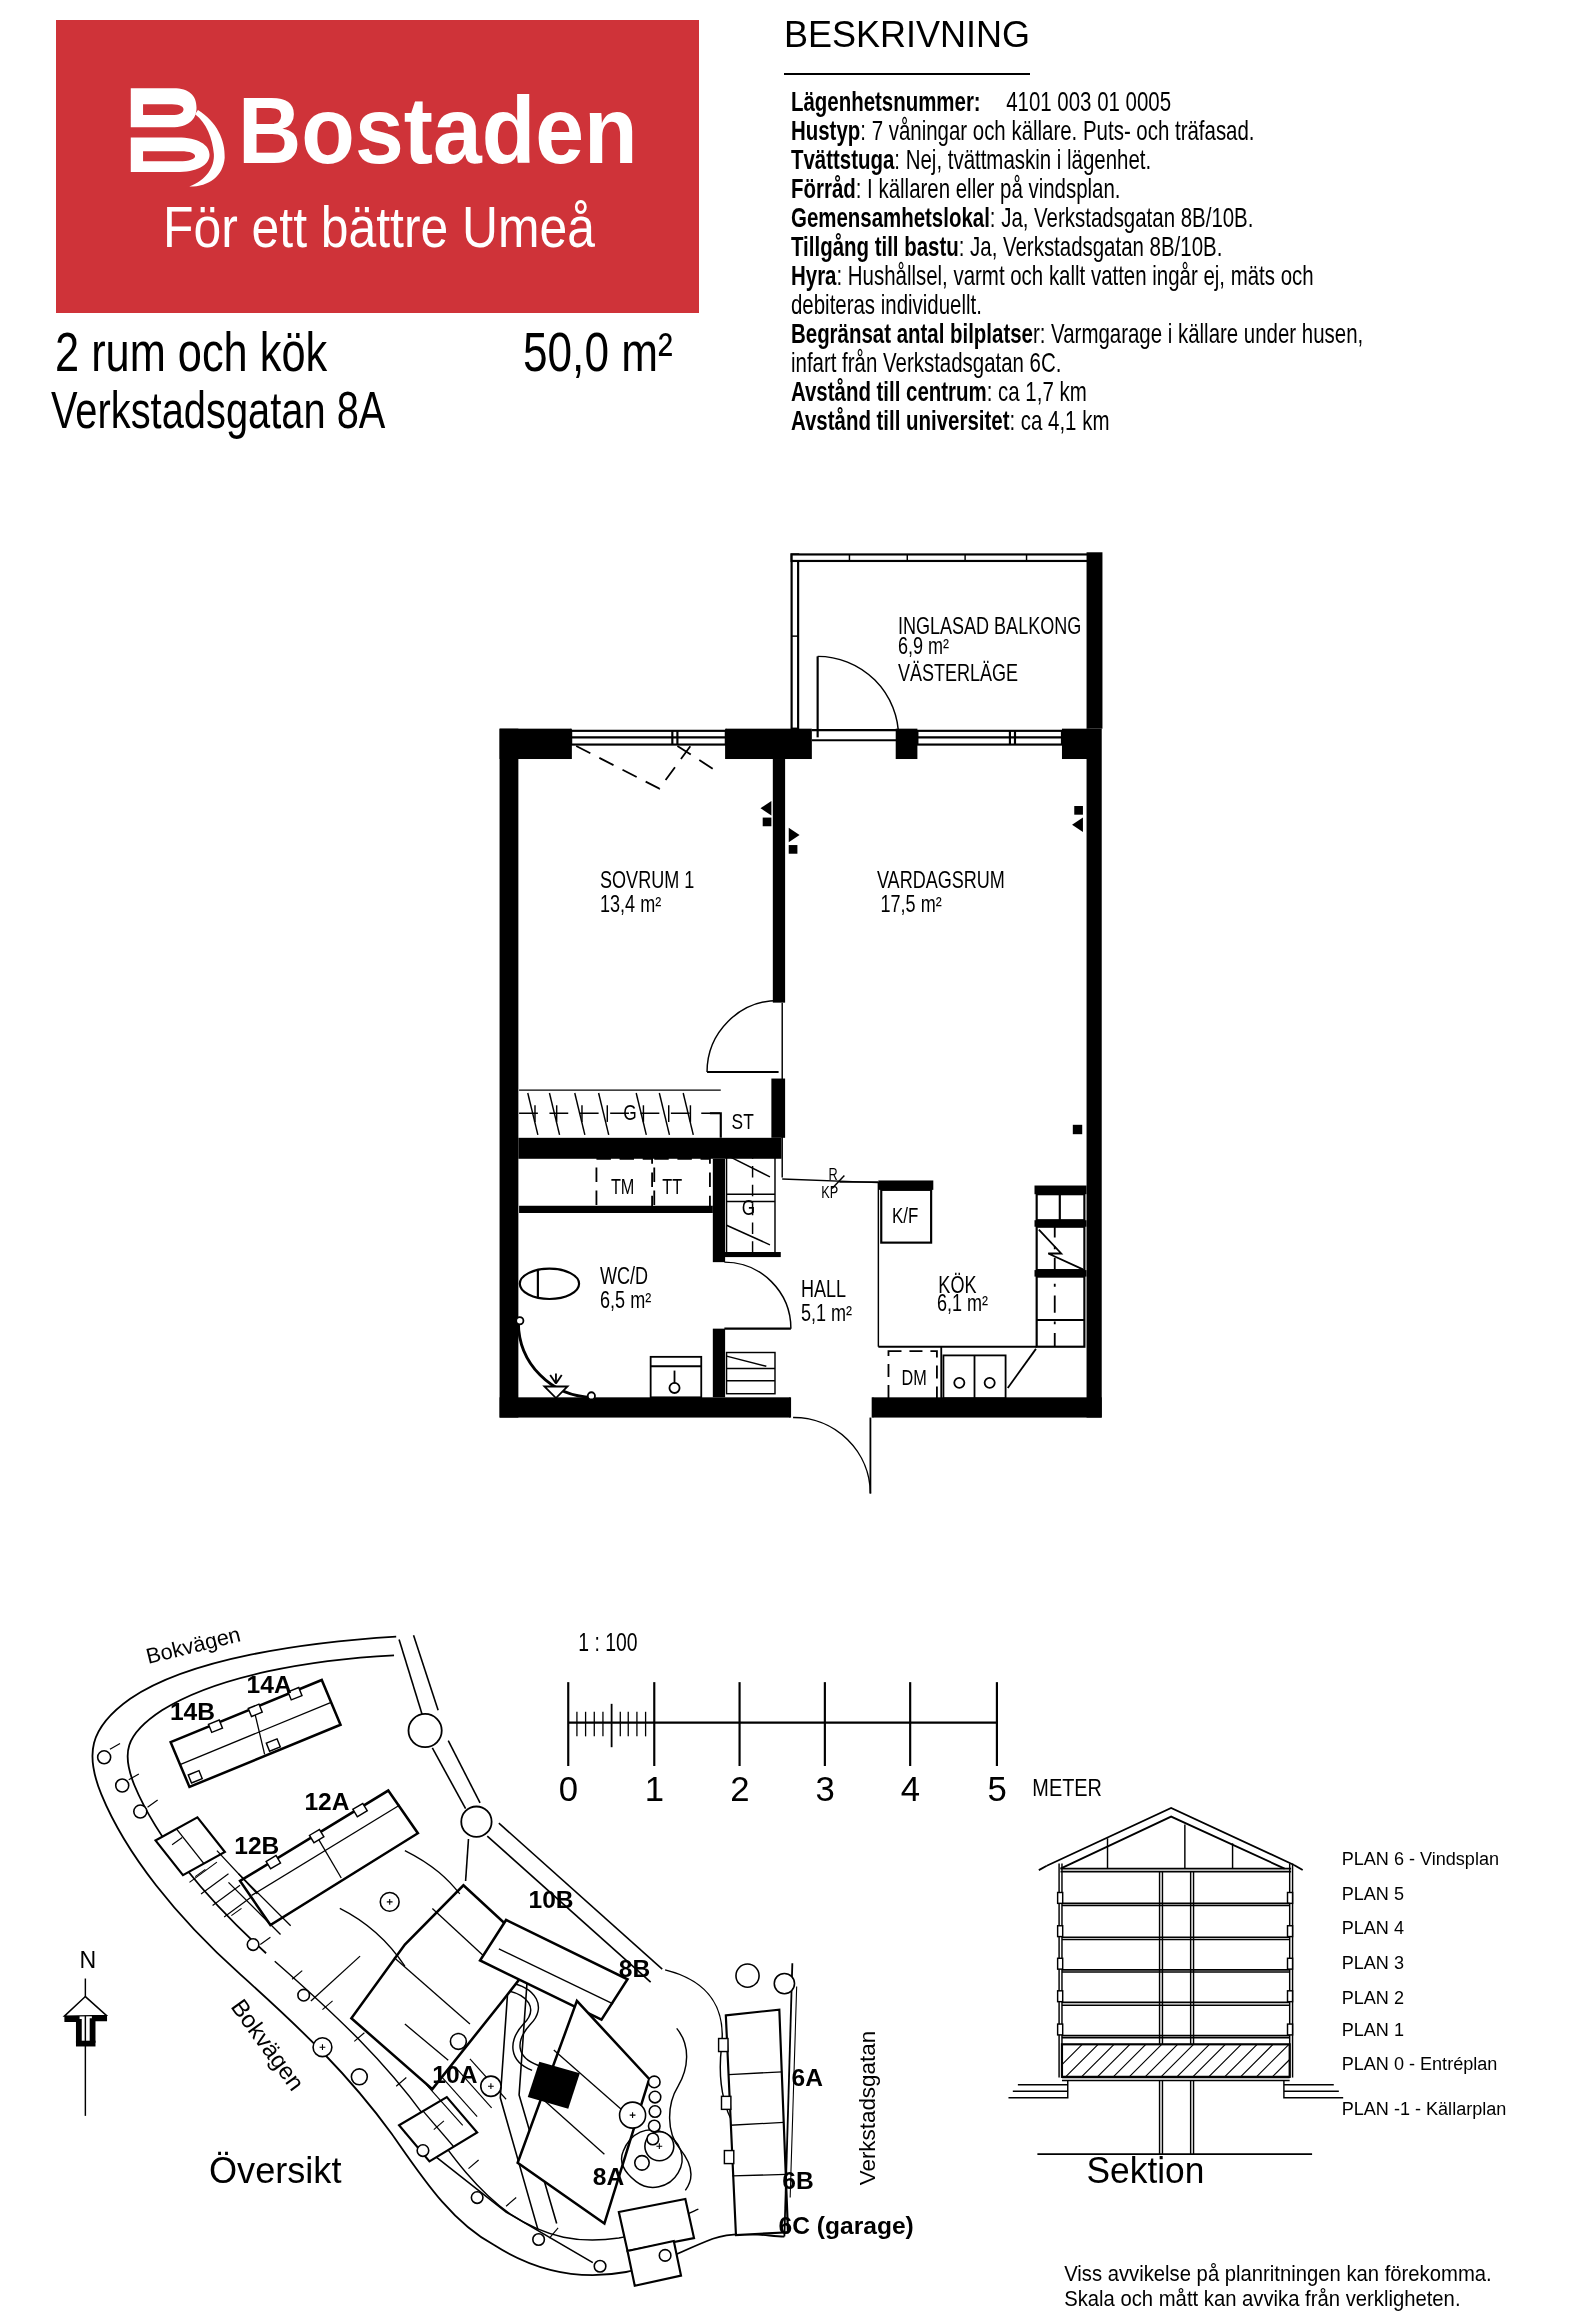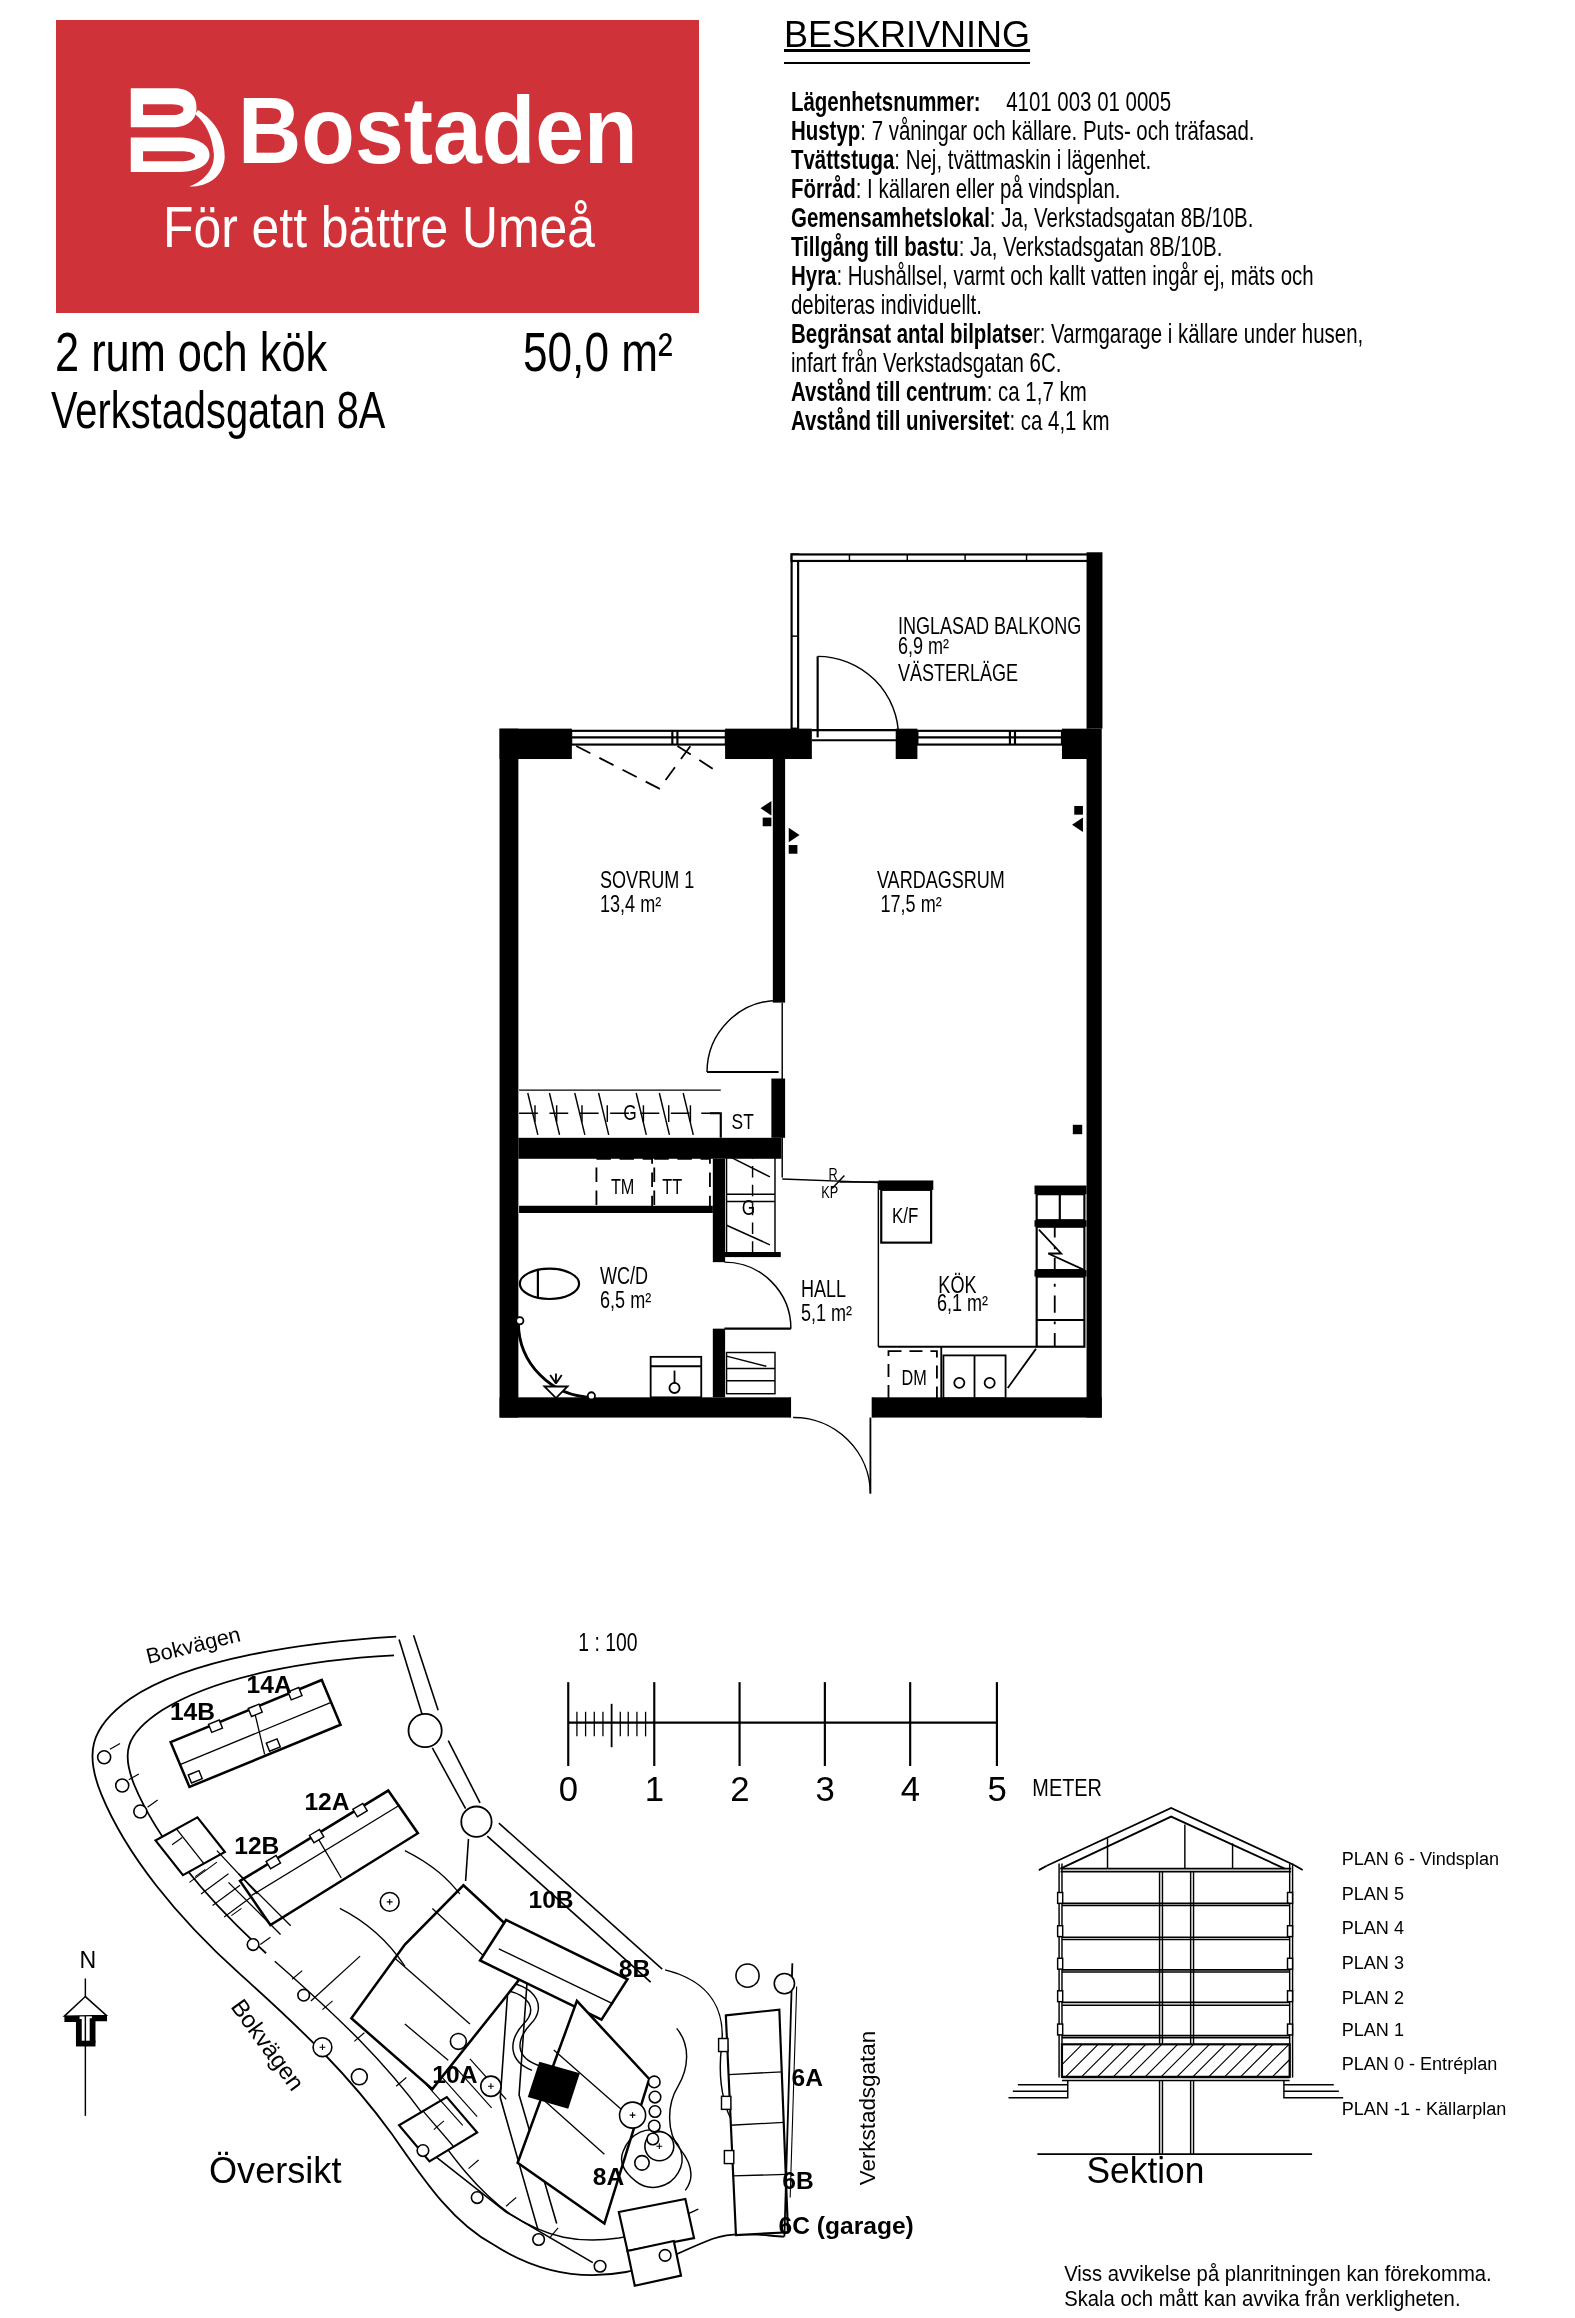--- a/index.html
+++ b/index.html
@@ -25,21 +25,21 @@
 <div class="abs sx" style="left:238px;top:84px;font-size:94px;font-weight:bold;color:#fff;transform:scaleX(0.933);line-height:94px;">Bostaden</div>
 
 <div class="abs sx" style="left:163px;top:198px;font-size:58px;color:#fff;transform:scaleX(0.859);line-height:58px;">För ett bättre Umeå</div>
 
 <div class="abs sx" style="left:55px;top:325px;font-size:55px;transform:scaleX(0.788);line-height:55px;">2 rum och kök</div>
 
 <div class="abs sx" style="left:523px;top:325px;font-size:55px;transform:scaleX(0.803);line-height:55px;">50,0 m²</div>
 
 <div class="abs sx" style="left:51px;top:384px;font-size:52px;transform:scaleX(0.766);line-height:52px;">Verkstadsgatan 8A</div>
 
-<div class="abs" style="left:784px;top:16.6px;font-size:36px;line-height:36px;border-bottom:2.9px solid #000;padding-bottom:9px;text-decoration:underline;">BESKRIVNING</div>
+<div class="abs" style="left:784px;top:16.6px;font-size:36px;line-height:36px;border-bottom:2.9px solid #000;padding-bottom:20px;">BESKRIVNING</div>
 
 <div class="abs" style="left:791px;top:87px;font-size:28px;line-height:29px;width:1070px;">
 <div class="sx" style="transform:scaleX(0.73);"><b>Lägenhetsnummer:</b><span style="display:inline-block;width:35px;"></span>4101 003 01 0005</div>
 <div class="sx" style="transform:scaleX(0.73);"><b>Hustyp</b>: 7 våningar och källare. Puts- och träfasad.</div>
 <div class="sx" style="transform:scaleX(0.73);"><b>Tvättstuga</b>: Nej, tvättmaskin i lägenhet.</div>
 <div class="sx" style="transform:scaleX(0.73);"><b>Förråd</b>: I källaren eller på vindsplan.</div>
 <div class="sx" style="transform:scaleX(0.73);"><b>Gemensamhetslokal</b>: Ja, Verkstadsgatan 8B/10B.</div>
 <div class="sx" style="transform:scaleX(0.73);"><b>Tillgång till bastu</b>: Ja, Verkstadsgatan 8B/10B.</div>
 <div class="sx" style="transform:scaleX(0.73);"><b>Hyra</b>: Hushållsel, varmt och kallt vatten ingår ej, mäts och</div>
 <div class="sx" style="transform:scaleX(0.73);">debiteras individuellt.</div>

